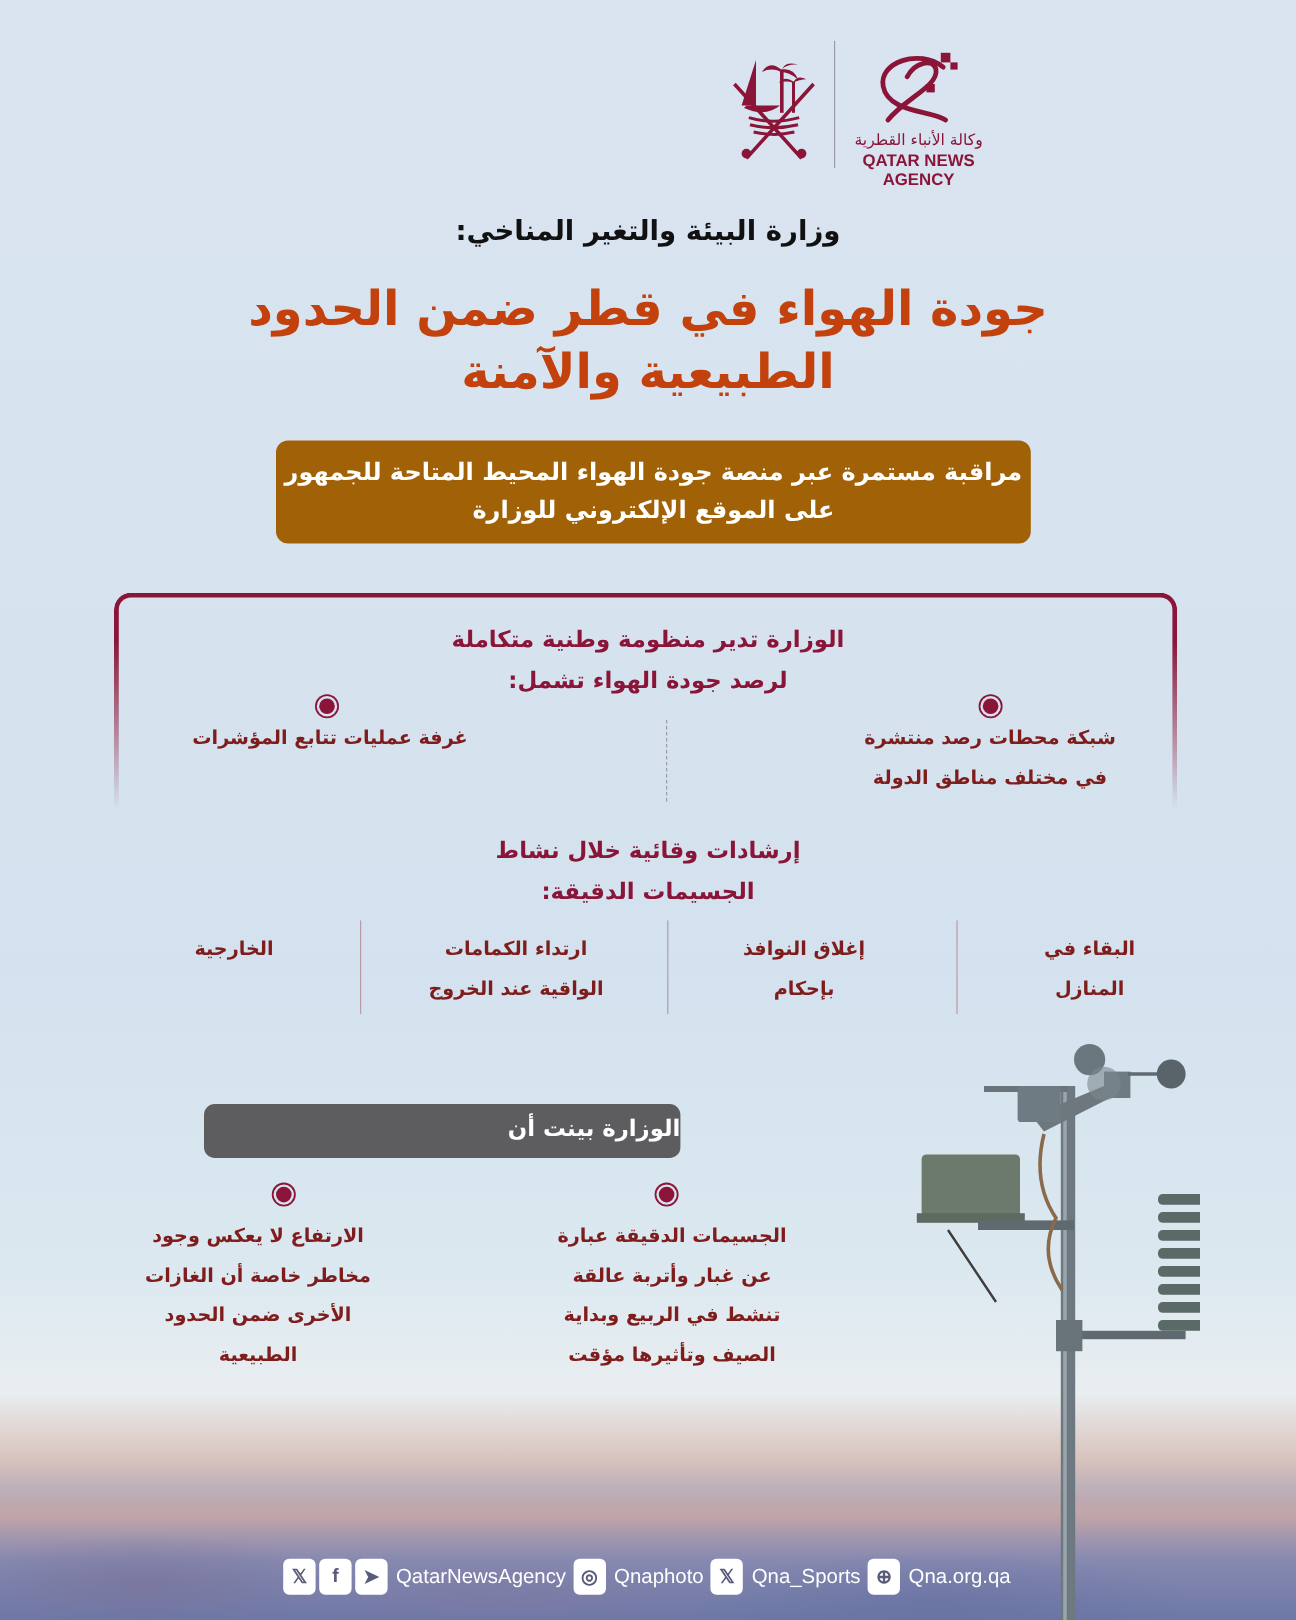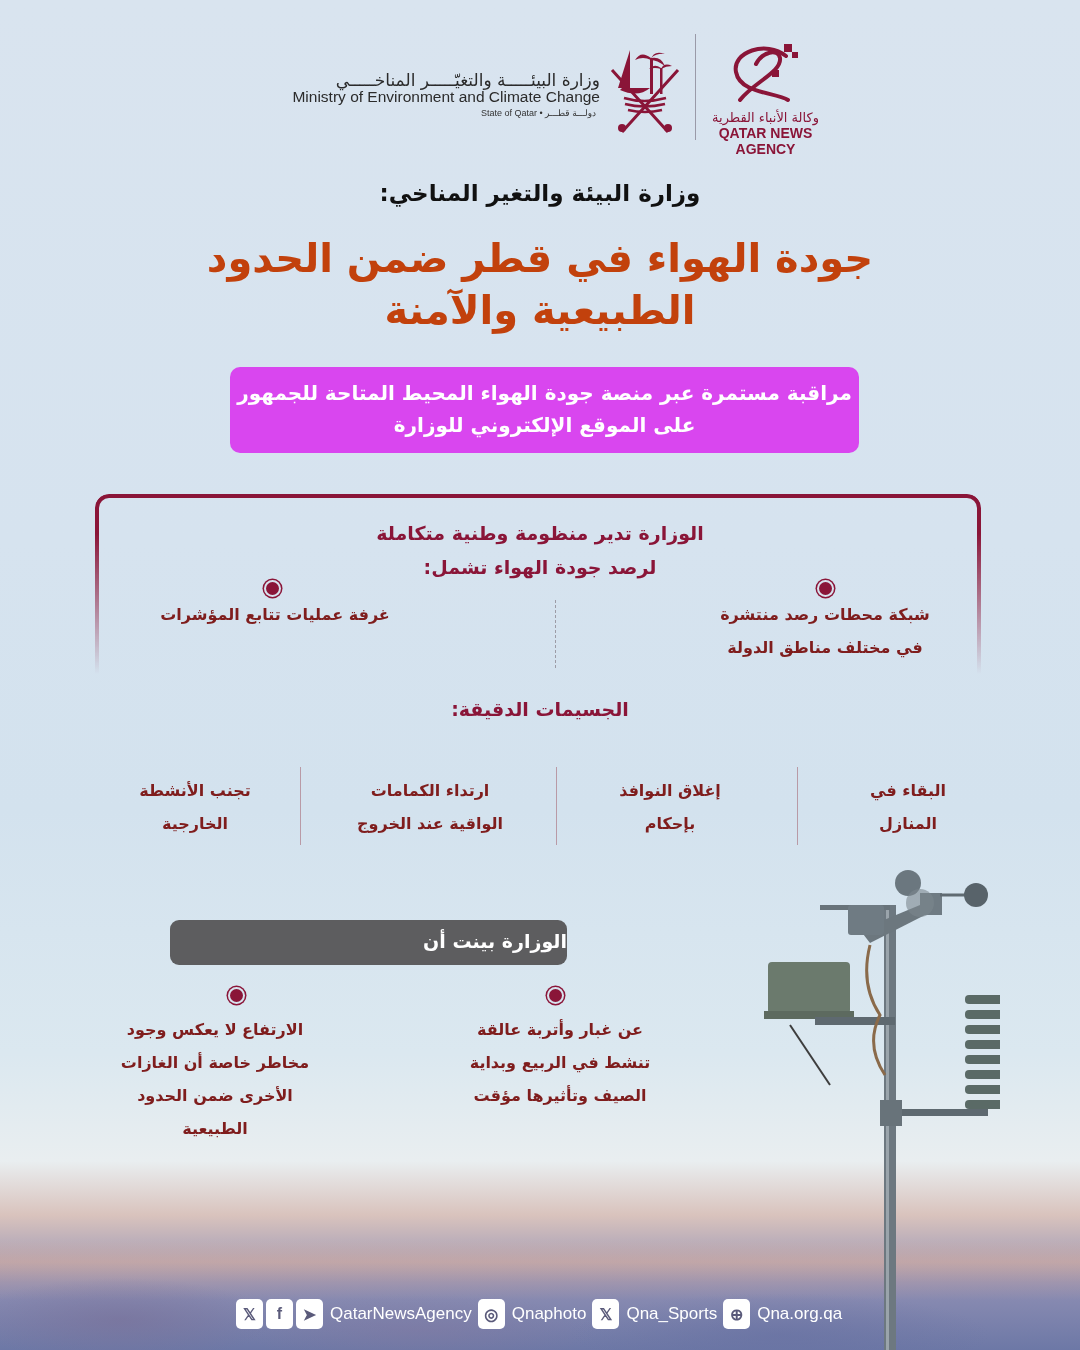--- a/index.html
+++ b/index.html
@@ -24,21 +24,21 @@
   .moecc .en{font-size:15.5px;color:#2b2b2b;font-family:"Liberation Sans",sans-serif;margin-top:-2px}
   .moecc .st{font-size:9px;color:#333;font-family:"Liberation Sans",sans-serif;margin-top:2px;margin-right:4px}
   .emblem{position:absolute;left:340px;top:10px;width:70px;height:100px}
   .vsep{position:absolute;left:425px;top:4px;width:1px;height:106px;background:#9a9aa8}
   .qna{position:absolute;left:438px;top:12px;width:115px;height:100px;text-align:center}
   .qna .ar{font-size:13px;color:#8a1538;direction:rtl;margin-top:2px}
   .qna .en{font-size:14px;color:#8a1538;font-weight:bold;font-family:Liberation Sans, sans-serif}
 
   .kicker{position:absolute;top:180px;left:0;right:0;text-align:center;font-size:23px;font-weight:bold;color:#111}
   .title{position:absolute;top:232px;left:0;right:0;text-align:center;font-size:40px;font-weight:bold;color:#c2410c;line-height:52px}
-  .graybox{position:absolute;top:367px;left:230px;width:629px;height:86px;background:#d946ef;border-radius:10px;
+  .graybox{position:absolute;top:367px;left:230px;width:629px;height:86px;background:#a16207;border-radius:10px;
     color:#fff;font-size:20px;font-weight:bold;text-align:center;line-height:32px;padding-top:10px}
 
   .frame{position:absolute;top:494px;left:95px;width:886px;height:200px;border:4px solid #8a1538;border-bottom:none;border-radius:14px 14px 0 0;
     -webkit-mask:linear-gradient(180deg,#000 20%,transparent 90%);mask:linear-gradient(180deg,#000 20%,transparent 90%)}
   .sec1h{position:absolute;top:516px;left:0;right:0;text-align:center;font-size:19px;font-weight:bold;color:#8a1538;line-height:34px}
   .bullet{position:absolute;width:13px;height:13px;border-radius:50%;background:#8a1538;box-shadow:0 0 0 2px #d8e3ee,0 0 0 3.5px #8a1538}
   .coltext{position:absolute;text-align:center;font-size:16px;font-weight:bold;color:#7f1d1d;line-height:33px}
   .dash-v{position:absolute;width:0;border-left:1px dashed #9d9ca6}
   .solid-v{position:absolute;width:1px;background:#b99aa6}
 
@@ -52,25 +52,20 @@
   .footer{position:absolute;top:1298px;left:236px;height:32px;display:flex;align-items:center;direction:ltr;color:#fff;font-family:"Liberation Sans",sans-serif;font-size:17px}
   .ic{width:27px;height:30px;background:#fff;border-radius:5px;display:flex;align-items:center;justify-content:center;color:#5a5a7a;font-weight:bold;font-size:16px;margin-right:3px}
   .footer .lbl{margin:0 6px 0 4px}
 </style>
 </head>
 <body>
 
 <div class="clouds"></div>
 
 <div class="header">
-  <div class="moecc">
-    <div class="ar">وزارة البيئـــــة والتغيّـــــر المناخـــــي</div>
-    <div class="en">Ministry of Environment and Climate Change</div>
-    <div class="st">State of Qatar • دولـــة قطـــر</div>
-  </div>
   <svg class="emblem" viewBox="0 0 70 100">
     <path d="M20 10 L20 48 L8 48 Z" fill="#8a1538"></path>
     <path d="M10 50 Q28 58 40 48 L12 48 Z" fill="#8a1538"></path>
     <rect x="40" y="18" width="3" height="36" fill="#8a1538"></rect>
     <path d="M41 18 q-10 -8 -16 2 q8 -4 16 0 q2 -10 14 -6 q-8 -1 -14 4 q10 -2 14 8 q-8 -6 -14 -6z" fill="#8a1538"></path>
     <rect x="50" y="28" width="2.5" height="26" fill="#8a1538"></rect>
     <path d="M51 28 q-7 -5 -12 1 q6 -2 12 0 q3 -7 11 -3 q-6 0 -11 3z" fill="#8a1538"></path>
     <path d="M14 58 q20 6 42 0 M15 64 q19 5 40 0 M18 70 q17 4 34 0" stroke="#8a1538" stroke-width="2.5" fill="none"></path>
     <path d="M2 30 L58 92 M68 30 L12 92" stroke="#8a1538" stroke-width="3"></path>
     <circle cx="12" cy="88" r="4" fill="#8a1538"></circle>
@@ -112,47 +107,48 @@
   <div>شبكة محطات رصد منتشرة</div>
   <div>في مختلف مناطق الدولة</div>
 </div>
 <div class="dash-v" style="left:555px;top:600px;height:68px"></div>
 <div class="bullet" style="left:266px;top:582px"></div>
 <div class="coltext" style="left:120px;width:310px;top:598px">
   <div>غرفة عمليات تتابع المؤشرات</div>
 </div>
 
 <div class="sec2h">
+  <div>إرشادات وقائية خلال نشاط</div>
   <div>الجسيمات الدقيقة:</div>
 </div>
 
 <div class="coltext" style="left:808px;width:200px;top:774px">
   <div>البقاء في</div>
   <div>المنازل</div>
 </div>
 <div class="solid-v" style="left:797px;top:767px;height:78px"></div>
 <div class="coltext" style="left:570px;width:200px;top:774px">
   <div>إغلاق النوافذ</div>
   <div>بإحكام</div>
 </div>
 <div class="solid-v" style="left:556px;top:767px;height:78px"></div>
 <div class="coltext" style="left:320px;width:220px;top:774px">
   <div>ارتداء الكمامات</div>
   <div>الواقية عند الخروج</div>
 </div>
 <div class="solid-v" style="left:300px;top:767px;height:78px"></div>
 <div class="coltext" style="left:100px;width:190px;top:774px">
-  <div>تجنب الأنشطة</div>
   <div>الخارجية</div>
 </div>
 
 <div class="pill">الوزارة بينت أن</div>
 
 <div class="bullet" style="left:549px;top:989px"></div>
 <div class="coltext" style="left:420px;width:280px;top:1013px">
+  <div>الجسيمات الدقيقة عبارة</div>
   <div>عن غبار وأتربة عالقة</div>
   <div>تنشط في الربيع وبداية</div>
   <div>الصيف وتأثيرها مؤقت</div>
 </div>
 <div class="bullet" style="left:230px;top:989px"></div>
 <div class="coltext" style="left:70px;width:290px;top:1013px">
   <div>الارتفاع لا يعكس وجود</div>
   <div>مخاطر خاصة أن الغازات</div>
   <div>الأخرى ضمن الحدود</div>
   <div>الطبيعية</div>

